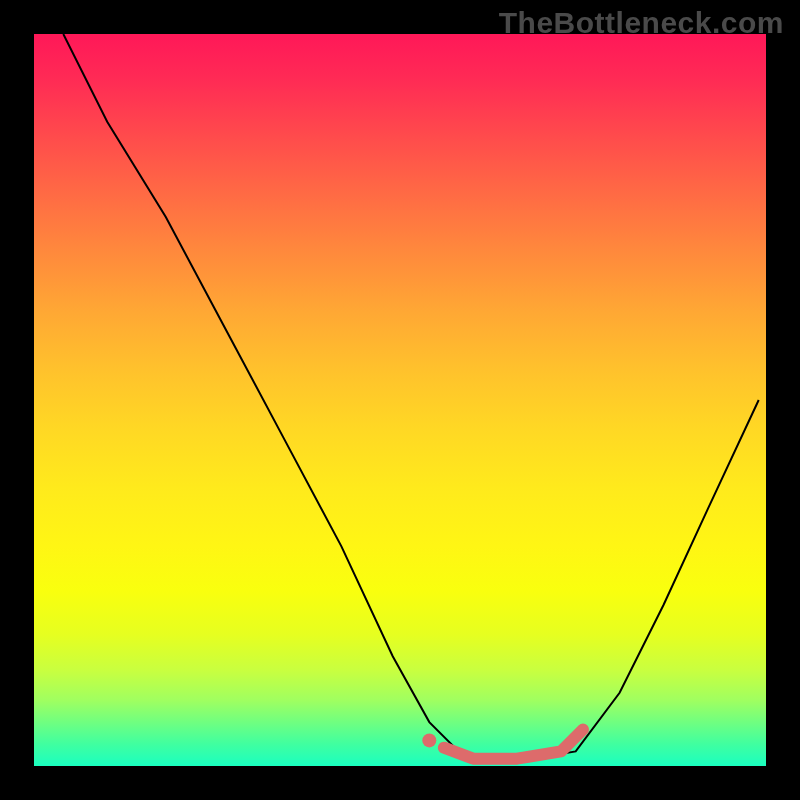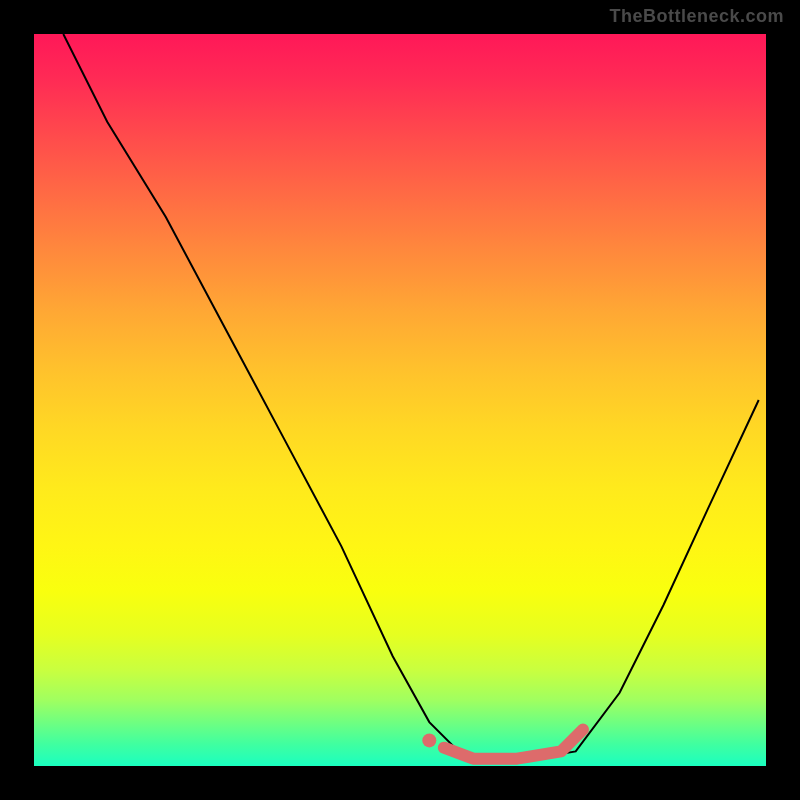--- a/index.html
+++ b/index.html
@@ -9,21 +9,21 @@
     background: #000;
     position: relative;
     font-family: Arial, sans-serif;
     overflow: hidden;
   }
   .watermark {
     position: absolute;
     top: 6px;
     right: 16px;
     color: #4a4a4a;
-    font-size: 18px;
+    font-size: 30px;
     font-weight: bold;
     letter-spacing: 0.5px;
     z-index: 10;
   }
   .plot-area {
     position: absolute;
     left: 34px;
     top: 34px;
     width: 732px;
     height: 732px;

